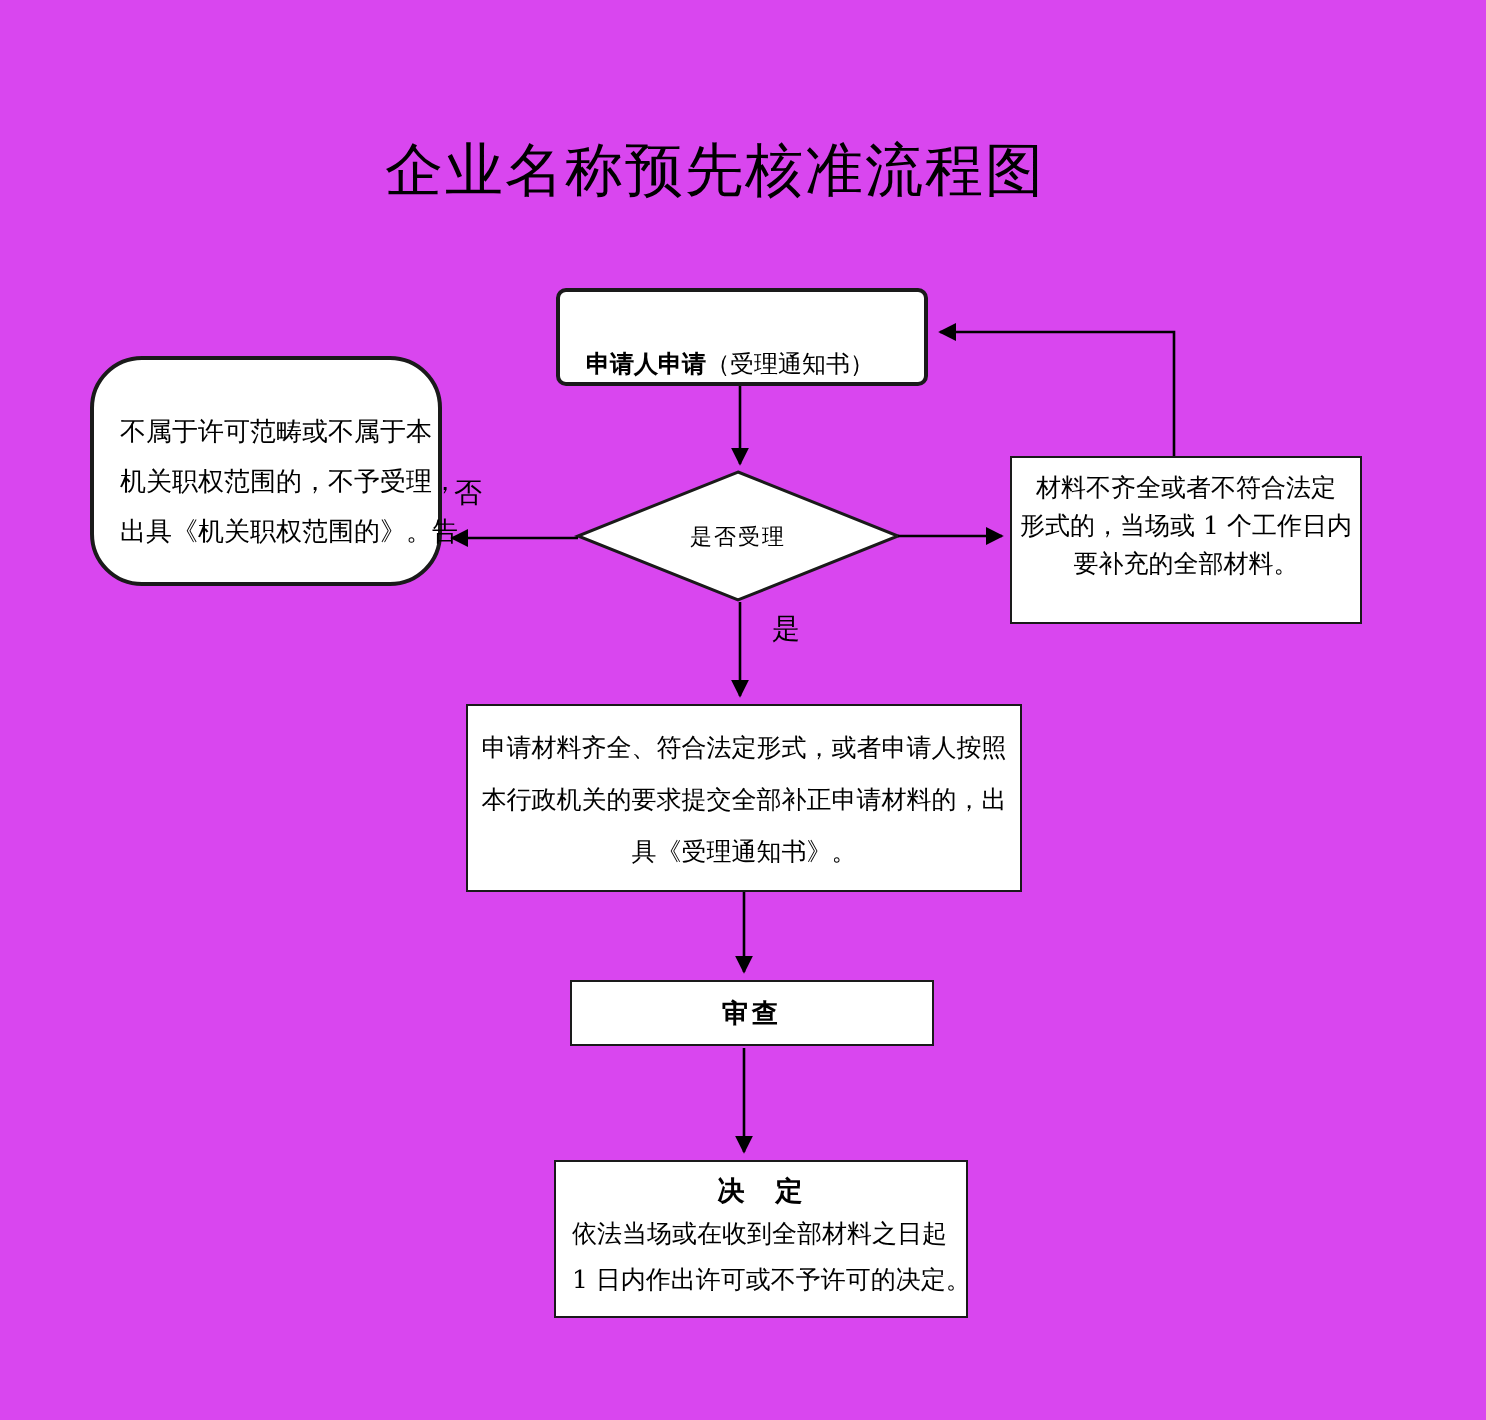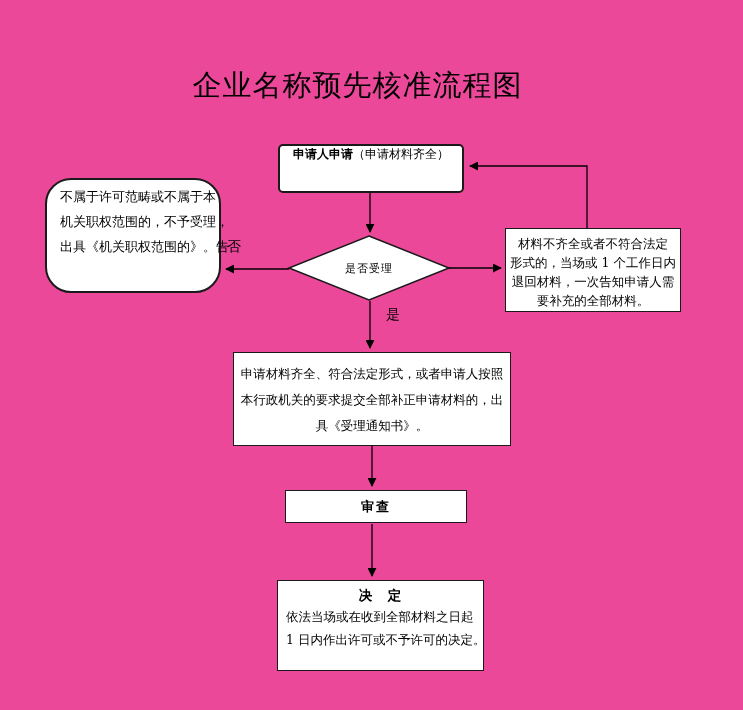--- a/index.html
+++ b/index.html
@@ -1,59 +1,59 @@
 <!DOCTYPE html>
 <html><head>
 <meta charset="utf-8">
 <style>
   html, body { margin:0; padding:0; background:#ffffff; }
   .canvas {
     position:relative; width:743px; height:710px;
-    background:#ec4899; color:#000;
+    background:#d946ef; color:#000;
     font-family:"DejaVu Serif", serif;
     overflow:hidden;
   }
   .title {
     position:absolute; top:66px; left:0; width:715px;
     text-align:center; font-size:29px; font-weight:normal;
     letter-spacing:1px; margin:0; white-space:nowrap;
   }
   .box {
     position:absolute; background:#ffffff; box-sizing:border-box;
     border:1.5px solid #1a1a1a; font-size:13px;
   }
   .rounded { border-width:2px; }
   .start-box {
     left:278px; top:144px; width:186px; height:49px;
-    border-radius:5px; display:flex; align-items:flex-start;
+    border-radius:5px; display:flex; align-items:flex-end;
     padding-left:13px; font-size:12px; white-space:nowrap;
   }
   .start-box .bold { font-weight:bold; }
   .reject-box {
     left:45px; top:178px; width:176px; height:115px;
-    border-radius:26px; padding:4px 0 0 13px; line-height:25px;
+    border-radius:26px; padding:24px 0 0 13px; line-height:25px;
   }
   .reject-box .line { white-space:nowrap; }
   .supplement-box {
     left:505px; top:228px; width:176px; height:84px;
     text-align:center; padding-top:5px; line-height:19px; font-size:12.5px;
   }
   .supplement-box .line { white-space:nowrap; }
   .accept-box {
     left:233px; top:352px; width:278px; height:94px;
     text-align:center; padding-top:8px; line-height:26px; font-size:12.5px;
   }
   .accept-box .line { white-space:nowrap; }
   .review-box {
     left:285px; top:490px; width:182px; height:33px;
     display:flex; align-items:center; justify-content:center;
     font-weight:bold; letter-spacing:2px;
   }
   .final-box {
-    left:277px; top:580px; width:207px; height:91px; font-size:12.5px;
+    left:277px; top:580px; width:207px; height:79px; font-size:12.5px;
   }
   .final-title {
     text-align:center; font-weight:bold; font-size:13.5px;
     margin-top:6px; letter-spacing:1px;
   }
   .final-line { padding-left:8px; line-height:23px; white-space:nowrap; }
   .diamond-label {
     position:absolute; left:289px; top:236px; width:160px; height:64px;
     display:flex; align-items:center; justify-content:center;
     font-size:11px; letter-spacing:1px;
@@ -89,39 +89,38 @@
 
     <polyline points="587,228 587,166 470,166" fill="none" stroke="#000" stroke-width="1.3" marker-end="url(#arrow)"></polyline>
 
     <line x1="372" y1="446" x2="372" y2="486" stroke="#000" stroke-width="1.3" marker-end="url(#arrow)"></line>
 
     <line x1="372" y1="524" x2="372" y2="576" stroke="#000" stroke-width="1.3" marker-end="url(#arrow)"></line>
   </svg>
 
   <div class="box rounded start-box">
     <span class="bold">申请人申请</span>
-      <span>（申请材料齐全）</span>
+      <span>（受理通知书）</span>
   </div>
 
   <div class="box rounded reject-box">
     <div class="line">不属于许可范畴或不属于本</div>
     <div class="line">机关职权范围的，不予受理，</div>
     <div class="line">出具《机关职权范围的》。告</div>
   </div>
 
   <div class="diamond-label">是否受理</div>
 
   <div class="branch-label no-label">否</div>
 
   <div class="branch-label yes-label">是</div>
 
   <div class="box supplement-box">
     <div class="line">材料不齐全或者不符合法定</div>
     <div class="line">形式的，当场或 1 个工作日内</div>
-    <div class="line">退回材料，一次告知申请人需</div>
     <div class="line">要补充的全部材料。</div>
   </div>
 
   <div class="box review-box">
     <span>审查</span>
   </div>
 
   <div class="box accept-box">
     <div class="line">申请材料齐全、符合法定形式，或者申请人按照</div>
     <div class="line">本行政机关的要求提交全部补正申请材料的，出</div>

